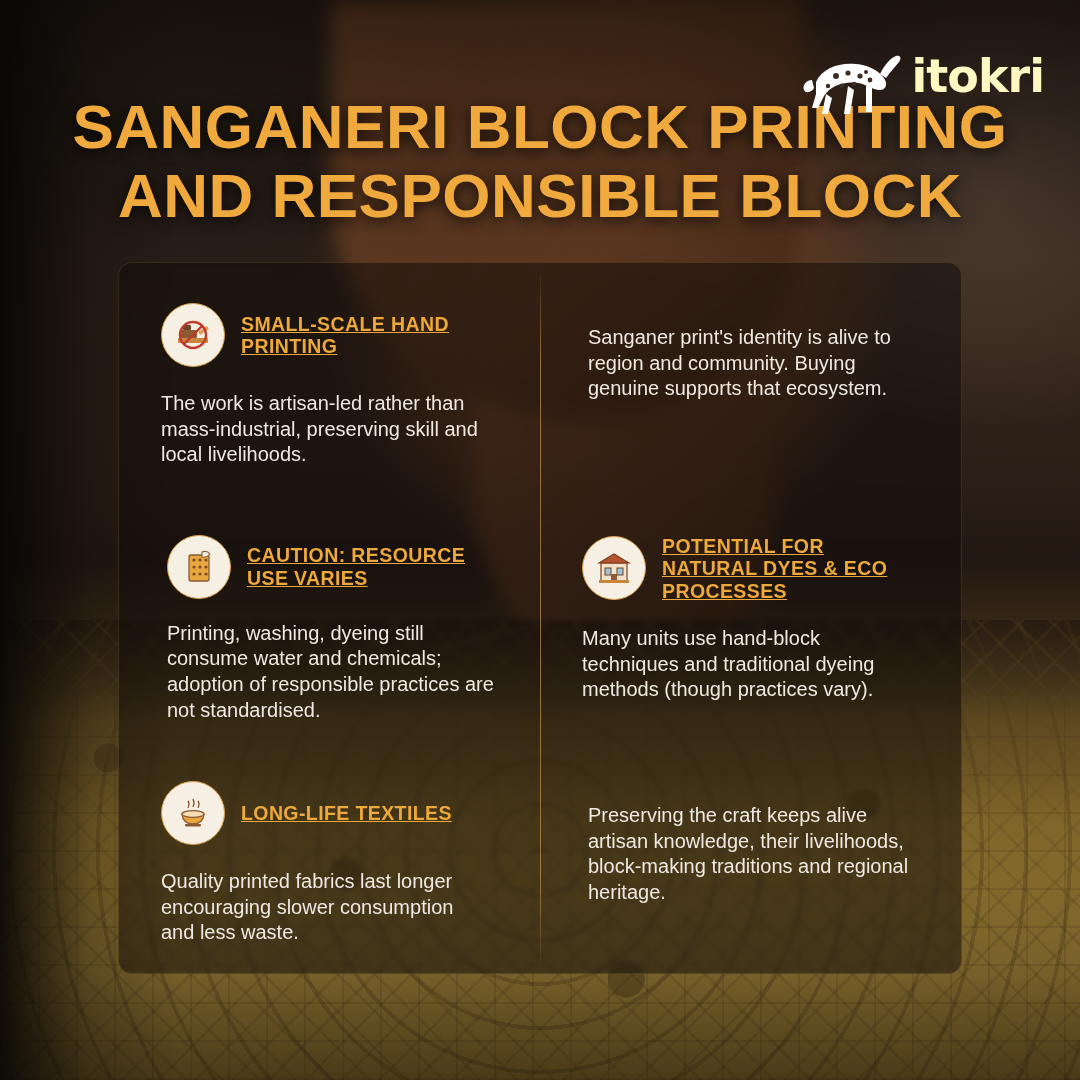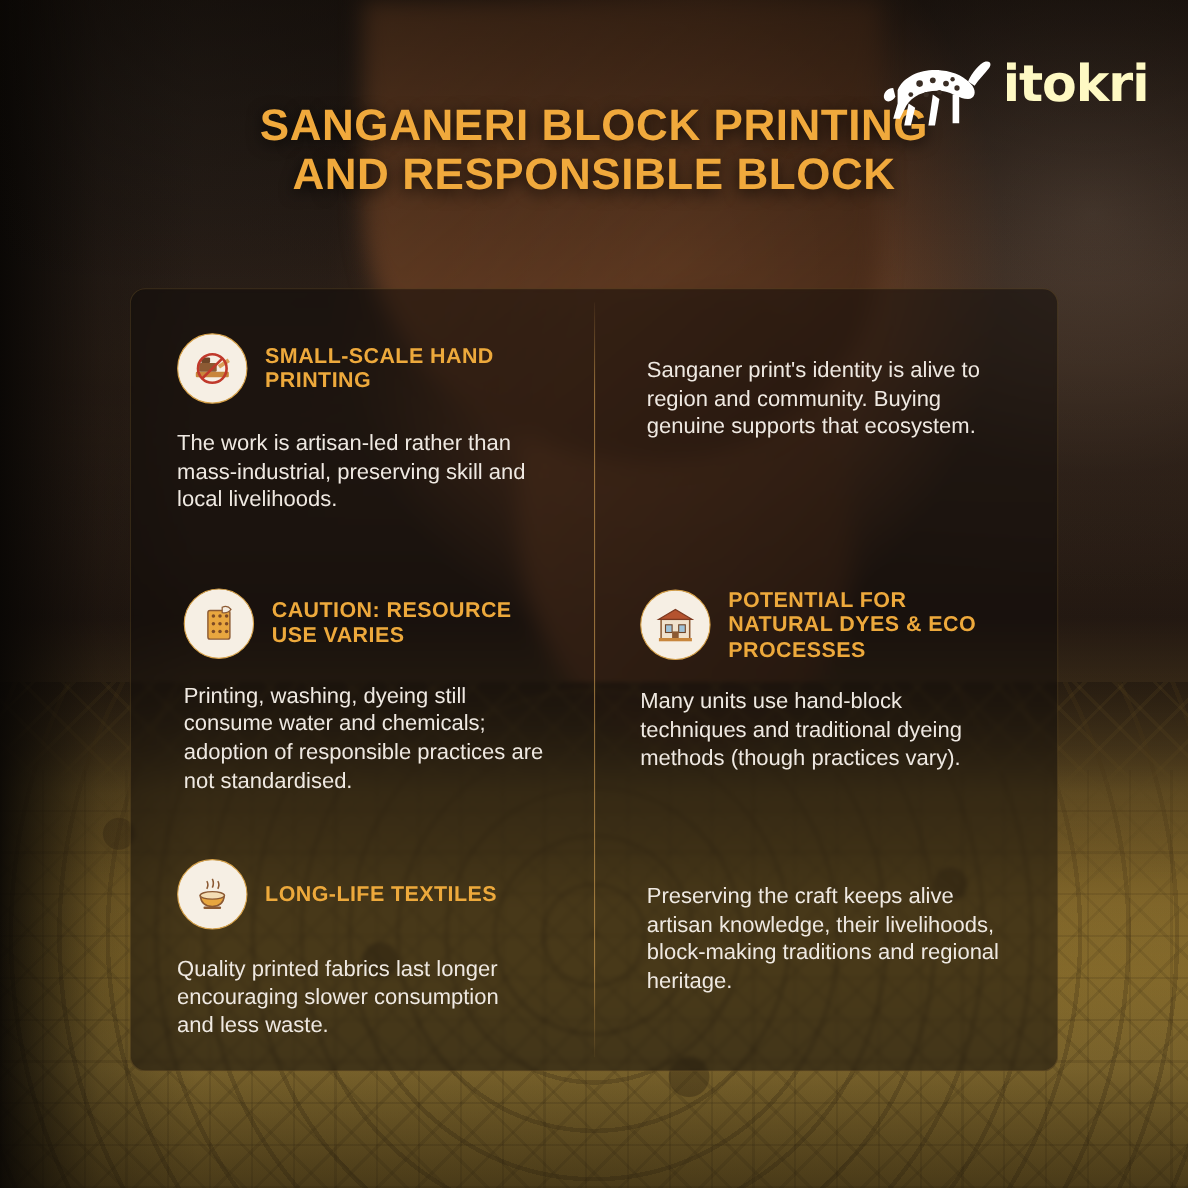--- a/index.html
+++ b/index.html
@@ -116,21 +116,21 @@
 
   
   .title {
     position: absolute;
     top: 92px;
     left: 0;
     right: 0;
     text-align: center;
     z-index: 5;
     color: #f0a93c;
-    font-size: 40px;
+    font-size: 62px;
     font-weight: 800;
     letter-spacing: 0.5px;
     line-height: 1.12;
     text-shadow: 0 3px 14px rgba(0,0,0,0.75);
     padding: 0 70px;
     box-sizing: border-box;
   }
   .title span { display: block; }
 
   
@@ -187,20 +187,21 @@
     overflow: hidden;
   }
   .icon-circle svg { display: block; }
   .head-text {
     color: #eda93c;
     font-size: 19.5px;
     font-weight: 800;
     letter-spacing: 0.4px;
     line-height: 1.15;
     text-transform: uppercase;
+    text-decoration: underline;
   }
   .body-text {
     margin-top: 24px;
     color: #efe9e2;
     font-size: 20px;
     line-height: 1.28;
     font-weight: 400;
   }
   .cell.right .body-text { margin-top: 22px; }
 </style>

